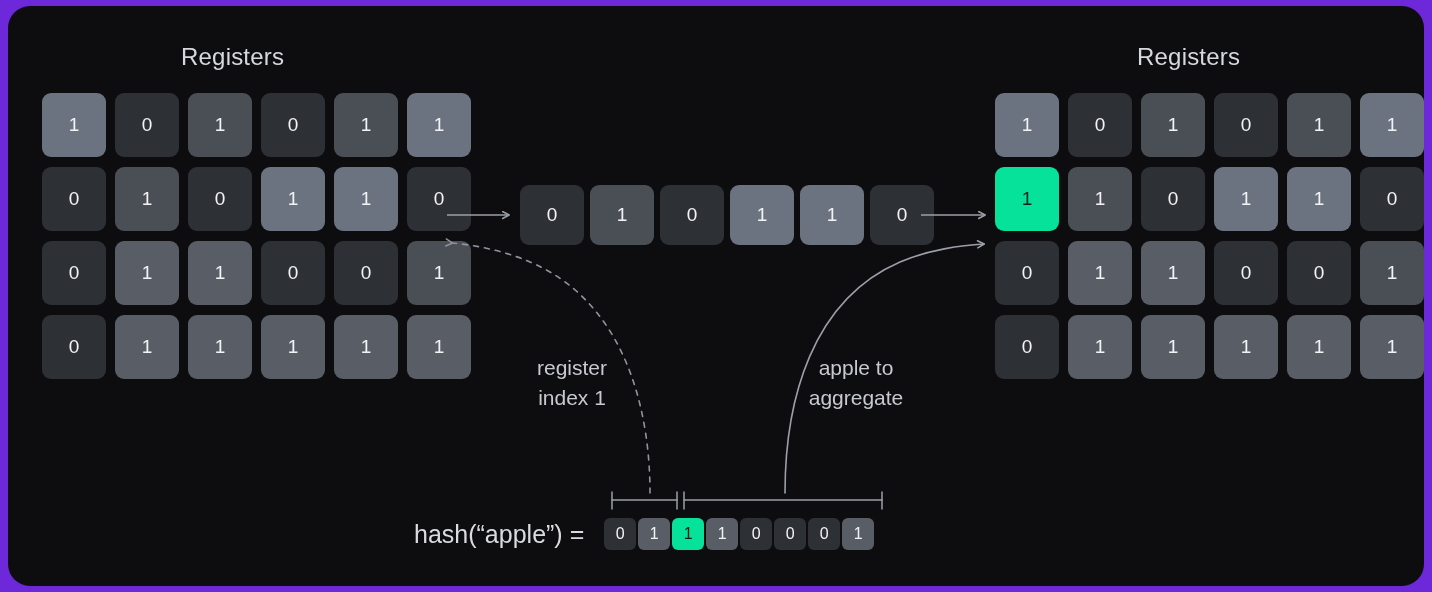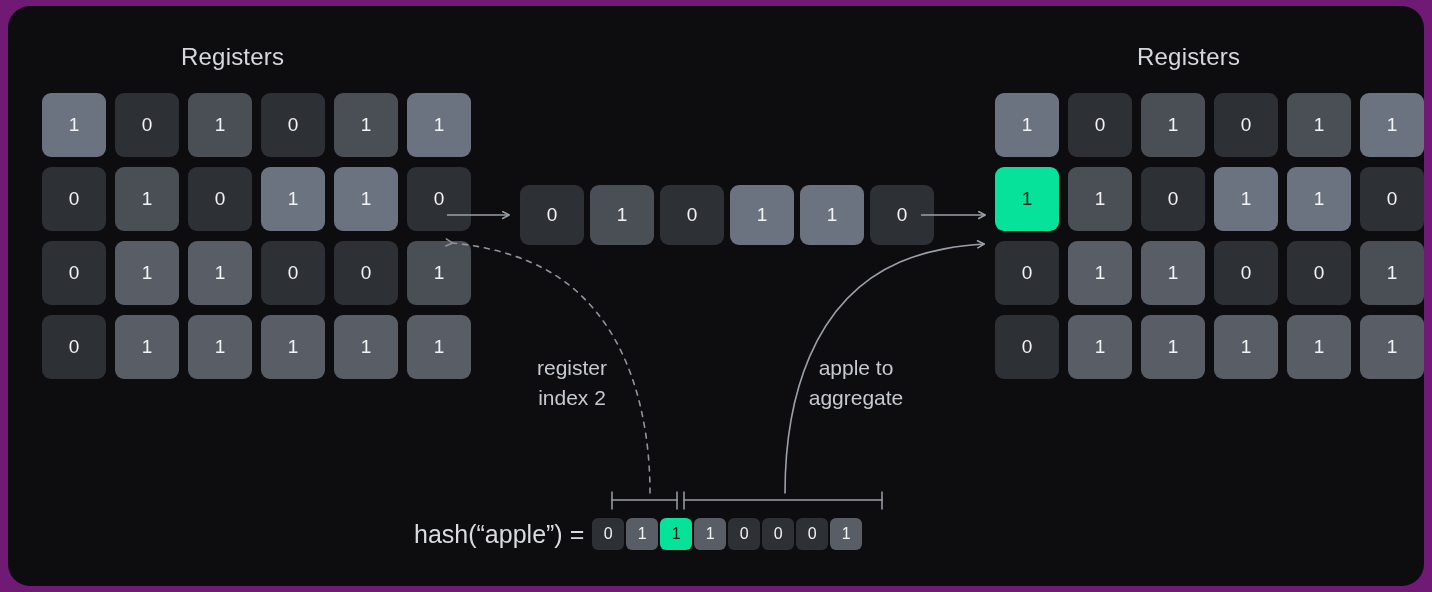--- a/index.html
+++ b/index.html
@@ -10,21 +10,21 @@
   }
   body {
     font-family: "Liberation Sans", "DejaVu Sans", sans-serif;
     -webkit-font-smoothing: antialiased;
   }
   #stage {
     position: relative;
     width: 1432px;
     height: 592px;
     overflow: hidden;
-    background: #701a75;
+    background: #6d28d9;
   }
   #panel {
     position: absolute;
     left: 8px;
     top: 6px;
     width: 1416px;
     height: 580px;
     background: #0d0d0f;
     border-radius: 22px;
   }
@@ -101,21 +101,21 @@
   #cap-index { left: 482px; top: 353px; width: 180px; }
   #cap-data  { left: 768px; top: 353px; width: 176px; }
 
   
   #hash-row {
     position: absolute;
     left: 414px;
     top: 518px;
     display: flex;
     align-items: center;
-    gap: 8px;
+    gap: 20px;
   }
   #hash-label {
     font-size: 25px;
     color: #d9dbdf;
     white-space: nowrap;
   }
   #hash-bits {
     display: flex;
     gap: 2px;
   }
@@ -213,21 +213,21 @@
         <div class="cell" style="background: rgb(45, 48, 53);">0</div>
         <div class="cell" style="background: rgb(89, 94, 102);">1</div>
         <div class="cell" style="background: rgb(89, 94, 102);">1</div>
         <div class="cell" style="background: rgb(89, 94, 102);">1</div>
         <div class="cell" style="background: rgb(89, 94, 102);">1</div>
         <div class="cell" style="background: rgb(89, 94, 102);">1</div>
       </div>
     </div>
 
   <div class="caption" id="cap-index">register
-index 2</div>
+index 1</div>
   <div class="caption" id="cap-data">apple to
 aggregate</div>
 
   <div id="hash-row">
     <div id="hash-label">hash(“apple”) =</div>
     <div id="hash-bits">
         <div class="bit" style="background: rgb(45, 48, 53);">0</div>
         <div class="bit" style="background: rgb(89, 94, 102);">1</div>
         <div class="bit" style="background: rgb(6, 226, 154); color: rgb(6, 35, 26);">1</div>
         <div class="bit" style="background: rgb(89, 94, 102);">1</div>

